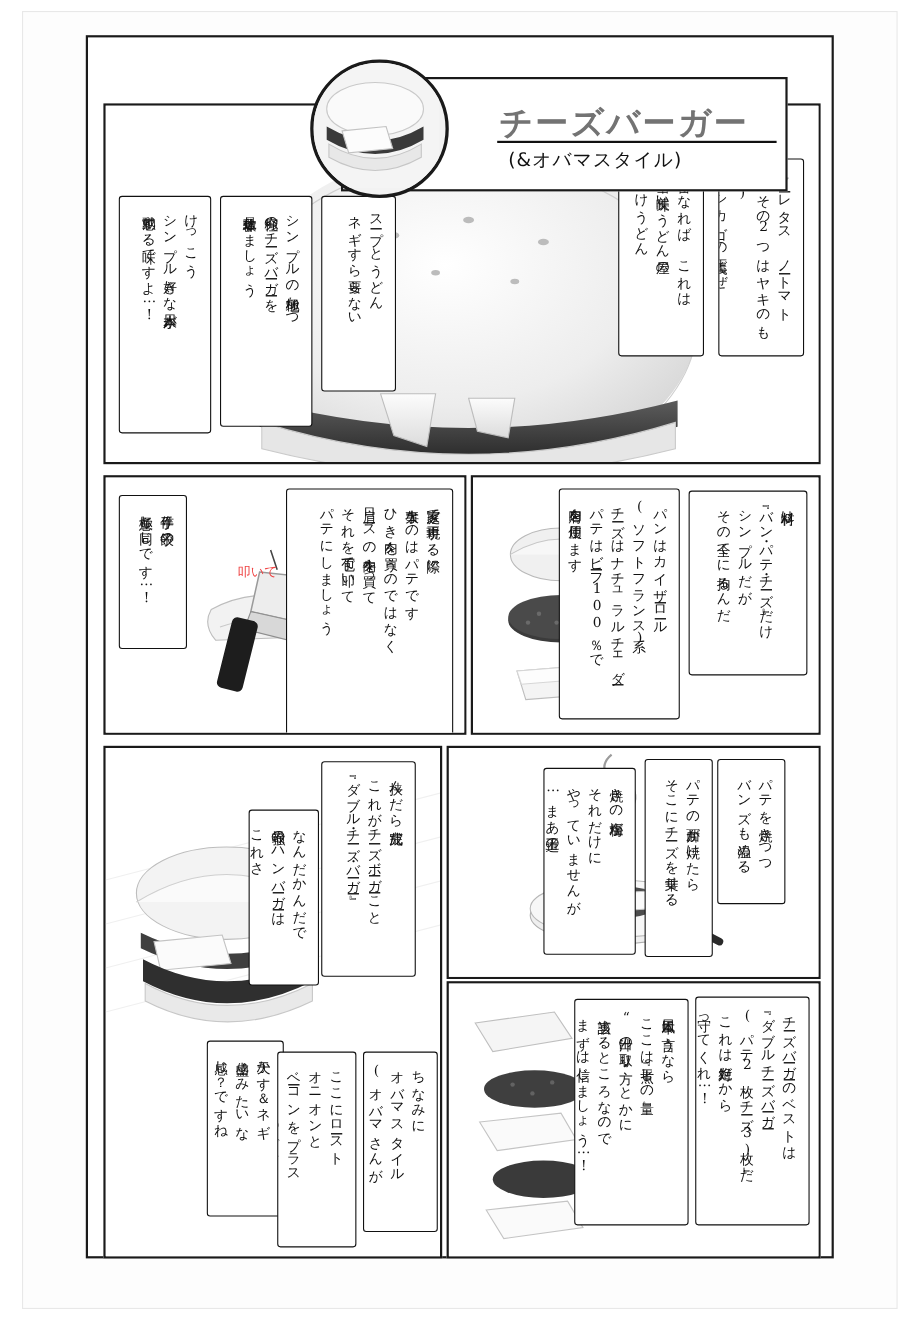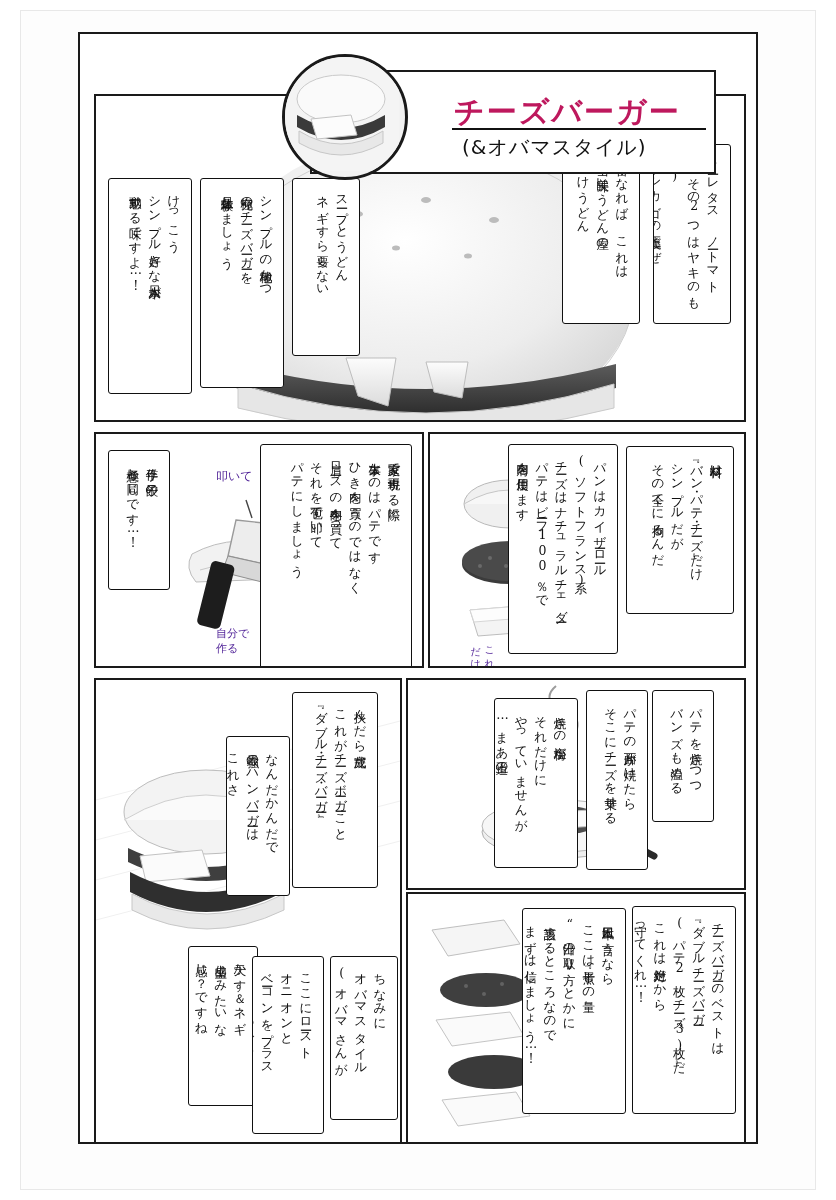--- a/index.html
+++ b/index.html
@@ -68,23 +68,24 @@
     padding: 8px 7px;
     color: #111;
     white-space: pre-wrap;
     overflow: hidden;
   }
 
   
   .note {
     position: absolute;
     writing-mode: horizontal-tb;
-    font-family: Liberation Sans, sans-serif;
+    font-family: Liberation Mono, monospace;
     font-size: 11px;
-    color: #4c1d95;
+    color: #ef4444;
+    margin-top: 44px;
   }
   .note.v {
     writing-mode: vertical-rl;
     text-orientation: upright;
   }
 
   
   .title-box {
     position: absolute;
     left: 230px;
@@ -96,29 +97,29 @@
     box-sizing: border-box;
   }
   .title-main {
     position: absolute;
     left: 142px;
     top: 20px;
     font-family: "DejaVu Sans", "Liberation Sans", sans-serif;
     font-weight: bold;
     font-size: 30px;
     letter-spacing: 2px;
-    color: #be185d;
+    color: #737373;
     white-space: nowrap;
   }
   .title-sub {
     position: absolute;
     left: 150px;
     top: 62px;
     font-family: "DejaVu Sans", "Liberation Sans", sans-serif;
-    font-size: 20px;
+    font-size: 17px;
     letter-spacing: 1px;
     color: #111;
     white-space: nowrap;
   }
   .title-underline {
     position: absolute;
     left: 140px;
     top: 56px;
     width: 254px;
     height: 2px;

